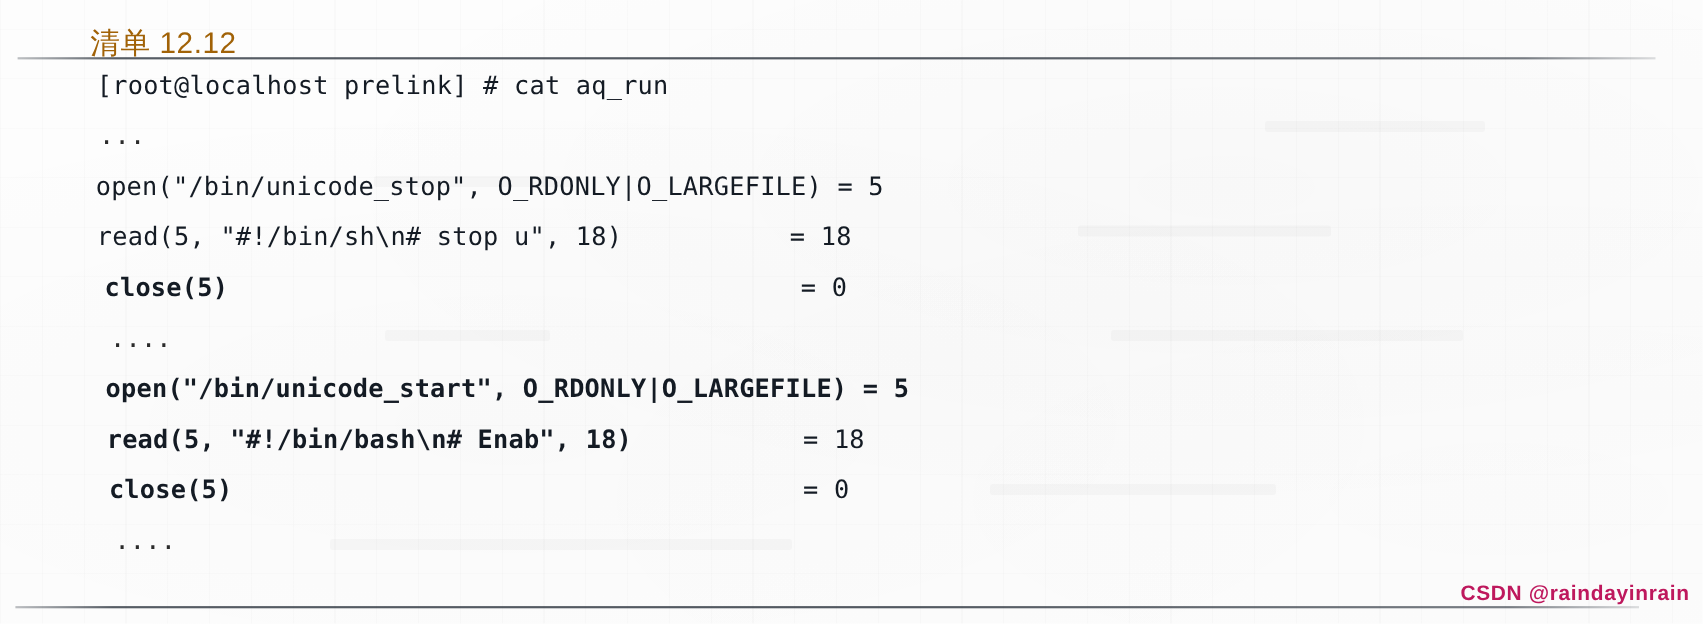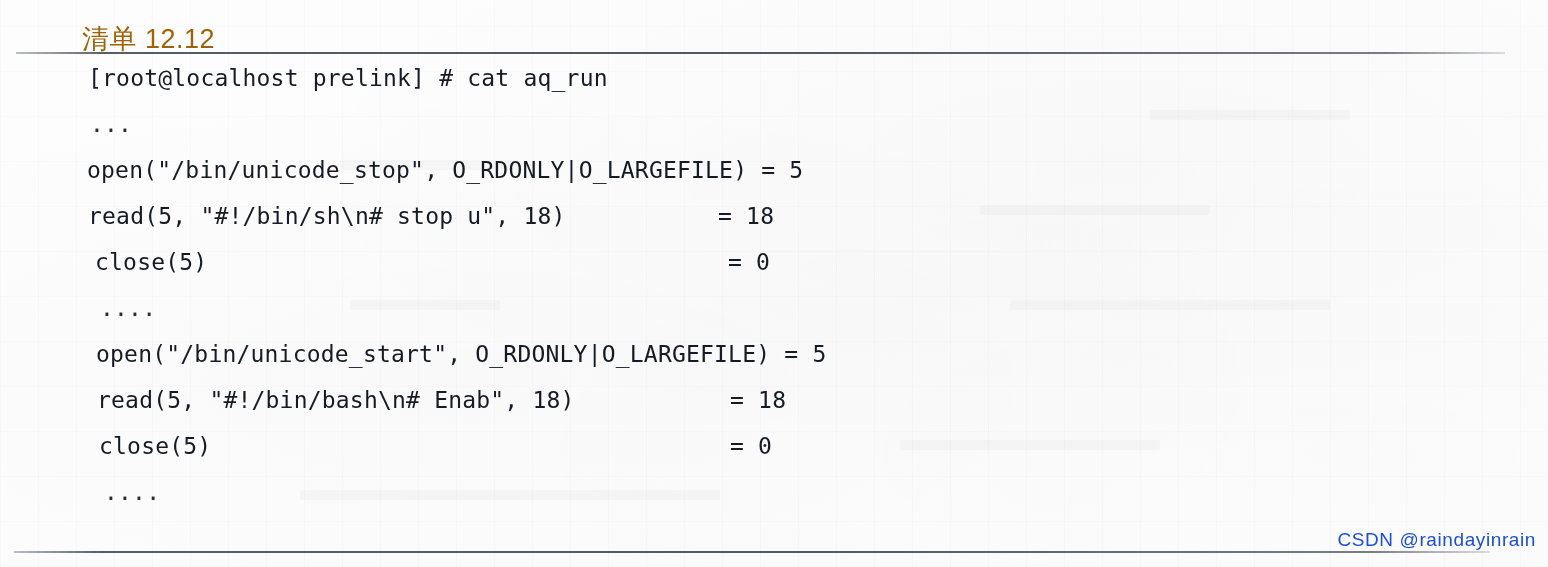--- a/index.html
+++ b/index.html
@@ -111,33 +111,34 @@
     font-weight: 400;
   }
 
   .dots {
     font-size: 23px;
     line-height: 30px;
     letter-spacing: 5px;
     color: #2b2b2b;
   }
 
-  .bold { font-weight: 400; }
+  .bold { font-weight: 700; }
 
   
   .watermark {
     position: absolute;
     right: 12px;
     top: 528px;
     font-size: 19px;
     line-height: 24px;
-    color: #1d4ed8;
+    color: #be185d;
     letter-spacing: 0.6px;
     font-family: "Liberation Sans", sans-serif;
     white-space: nowrap;
+    font-weight: bold;
   }
 </style>
 </head>
 <body>
 
 <div id="page">
 
   <div class="paper-texture"></div>
 
   <div class="ghost-line" style="left:340px; top:160px; width:180px;"></div>

